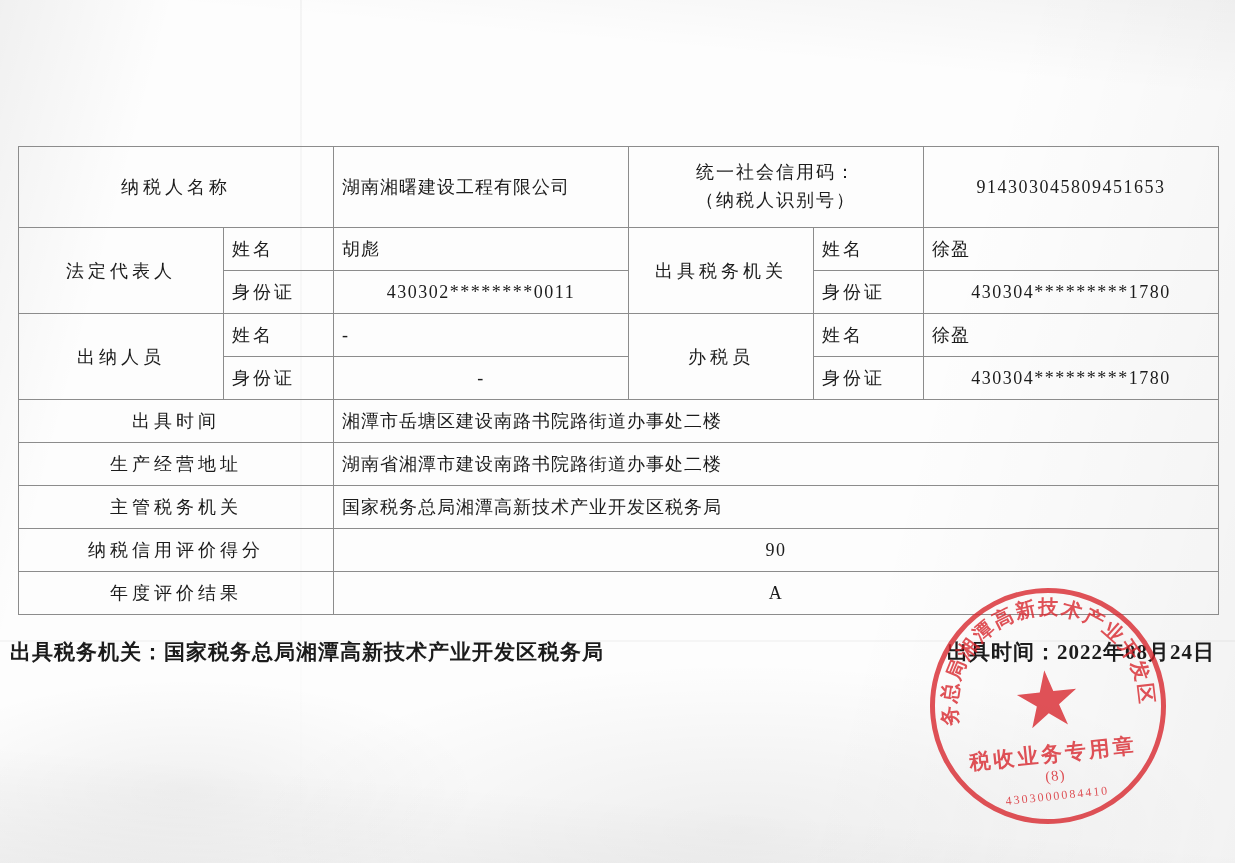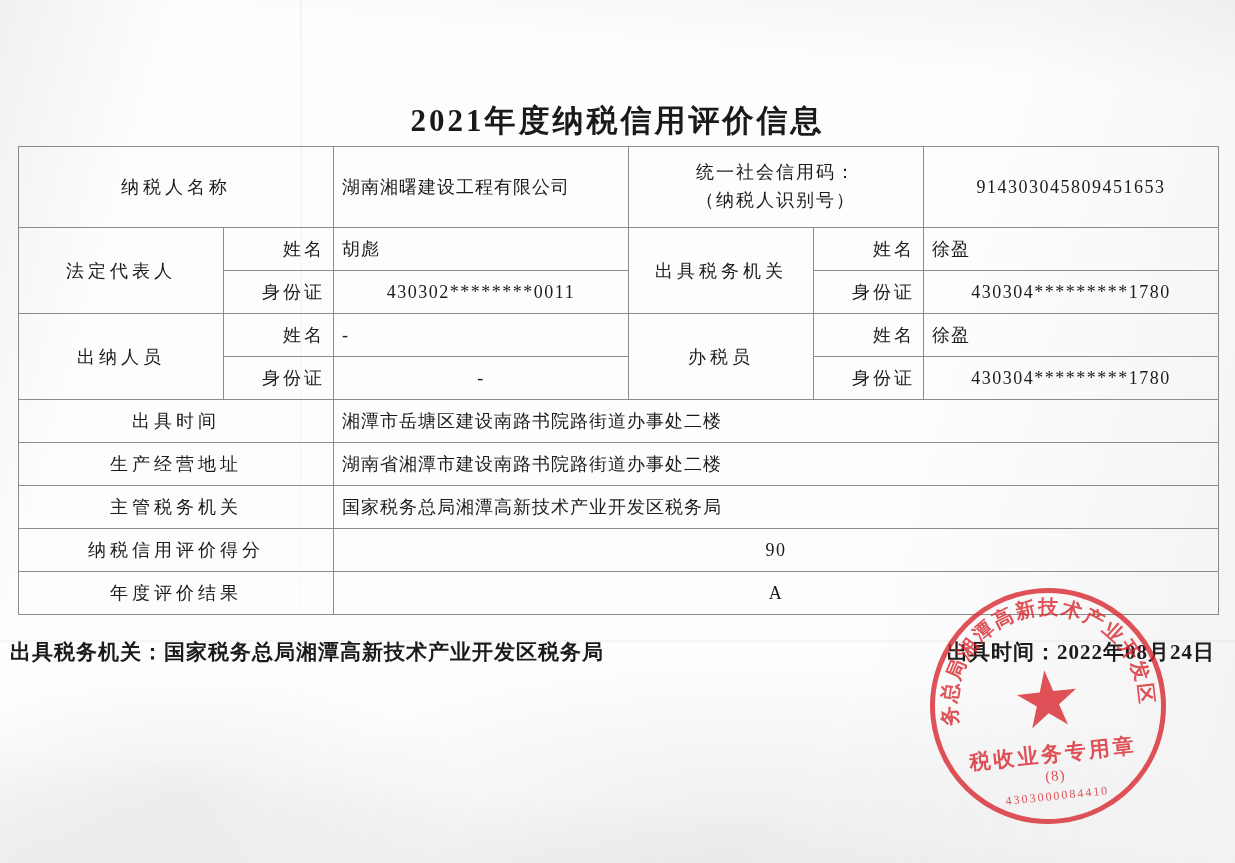--- a/index.html
+++ b/index.html
@@ -60,21 +60,21 @@
     vertical-align: middle;
     color: #1c1c1c;
   }
   td.lbl {
     text-align: center;
     letter-spacing: 4px;
     font-weight: 500;
     border-radius: 10px;
   }
   td.lbl-narrow {
-    text-align: right;
+    text-align: left;
     letter-spacing: 3px;
   }
   td.val {
     text-align: left;
     letter-spacing: 1px;
     padding-left: 12px;
   }
   td.val-num {
     text-align: center;
     letter-spacing: 1.5px;
@@ -187,21 +187,20 @@
 </style>
 </head>
 <body>
 
 <div class="paper"></div>
 <div class="fold v1"></div>
 <div class="fold h1"></div>
 
 <div class="sheet">
 
-  <div class="title">2021年度纳税信用评价信息</div>
 
   <table class="info">
     <colgroup>
       <col style="width:205px">
       <col style="width:110px">
       <col style="width:295px">
       <col style="width:185px">
       <col style="width:110px">
       <col style="width:295px">
     </colgroup>

